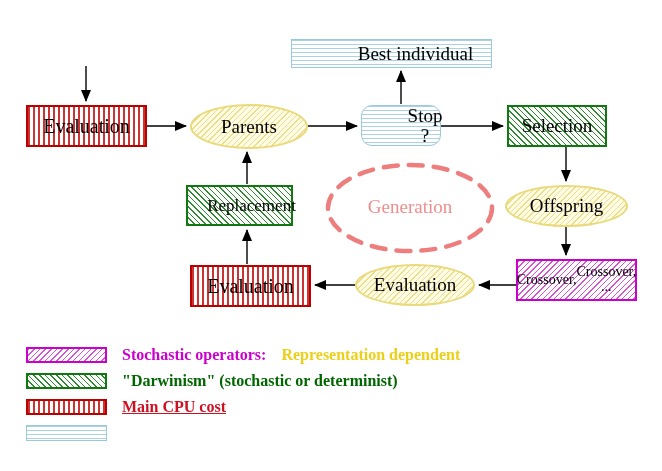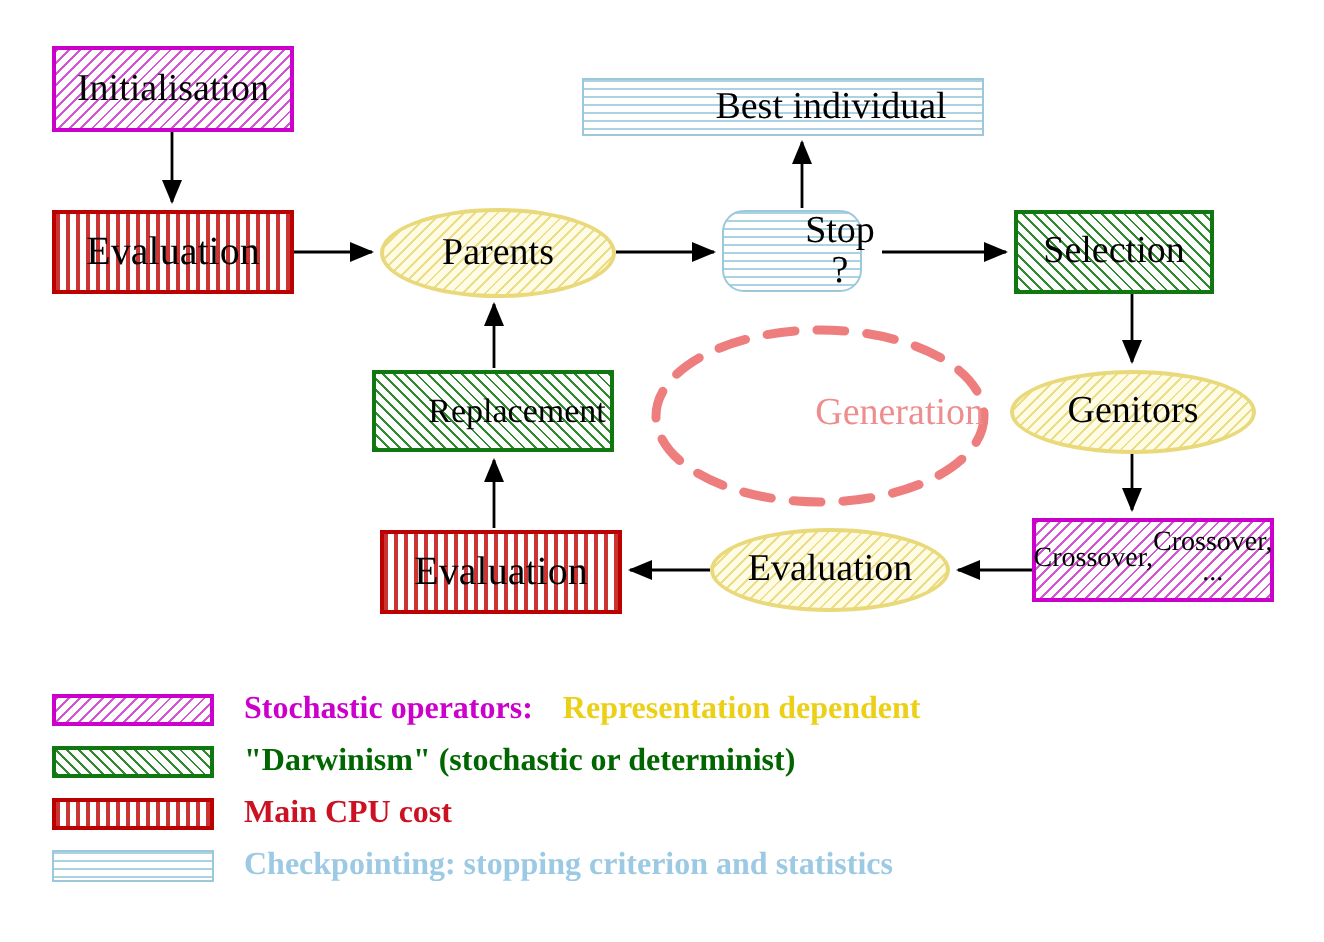--- a/index.html
+++ b/index.html
@@ -36,21 +36,21 @@
     border:1px solid var(--blue-border);
     background:repeating-linear-gradient(180deg, var(--blue-line) 0 1px, #fff 1px 4px);
     padding-left:48px;
   }
   .ellipse-yellow{
     border:2px solid var(--yellow-border); border-radius:50%;
     background:repeating-linear-gradient(135deg, var(--yellow-line) 0 1px, var(--yellow-bg) 1px 4px);
   }
   .rounded{border-radius:11px;}
   .gen-label{
-    position:absolute; left:328px; top:196px; width:164px; text-align:right;
+    position:absolute; left:328px; top:196px; width:164px; text-align:center;
     font-size:19px; color:var(--salmon-text);
   }
   .legend{position:absolute; left:0; top:338px; width:662px;}
   .legend-row{position:absolute; left:0; height:18px; display:flex; align-items:center;}
   .swatch{
     position:absolute; left:26px; width:81px; height:16px; box-sizing:border-box;
   }
   .legend-text{
     position:absolute; left:122px; font-size:16px; font-weight:bold; white-space:nowrap;
   }
@@ -76,65 +76,63 @@
       <line x1="441" y1="126" x2="503" y2="126" marker-end="url(#ah)"></line>
       <line x1="566" y1="147" x2="566" y2="181" marker-end="url(#ah)"></line>
       <line x1="566" y1="227" x2="566" y2="255" marker-end="url(#ah)"></line>
       <line x1="516" y1="285" x2="479" y2="285" marker-end="url(#ah)"></line>
       <line x1="355" y1="285" x2="315" y2="285" marker-end="url(#ah)"></line>
       <line x1="247" y1="264" x2="247" y2="230" marker-end="url(#ah)"></line>
       <line x1="247" y1="184" x2="247" y2="152" marker-end="url(#ah)"></line>
     </g>
   </svg>
 
-  <div class="node hatch-magenta" style="left:26px;top:23px;width:121px;height:43px;">Initialisation</div>
 
   <div class="node stripe-red" style="left:26px;top:105px;width:121px;height:42px;font-size:20px;">Evaluation</div>
 
   <div class="node ellipse-yellow" style="left:190px;top:104px;width:118px;height:45px;">Parents</div>
 
-  <div class="node stripe-blue rounded" style="left:361px;top:105px;width:70px;height:41px;">Stop ?</div>
+  <div class="node stripe-blue rounded" style="left:361px;top:105px;width:80px;height:41px;">Stop ?</div>
 
   <div class="node stripe-blue" style="left:291px;top:39px;width:201px;height:29px;">Best individual</div>
 
   <div class="node hatch-green" style="left:507px;top:105px;width:100px;height:42px;">Selection</div>
 
-  <div class="node ellipse-yellow" style="left:505px;top:185px;width:123px;height:42px;">Genitors</div>
+  <div class="node ellipse-yellow" style="left:505px;top:185px;width:123px;height:42px;">Offspring</div>
 
   <div class="node hatch-magenta" style="left:516px;top:259px;width:121px;height:42px;font-size:14px;">
     <span>Crossover,</span>
     <span>Crossover, ...</span>
   </div>
 
   <div class="node ellipse-yellow" style="left:355px;top:264px;width:120px;height:42px;">Evaluation</div>
 
   <div class="node stripe-red" style="left:190px;top:265px;width:121px;height:42px;font-size:20px;">Evaluation</div>
 
-  <div class="node hatch-green" style="left:186px;top:185px;width:121px;height:41px;font-size:17px;padding-left:24px;">Replacement</div>
+  <div class="node hatch-green" style="left:186px;top:185px;width:107px;height:41px;font-size:17px;padding-left:24px;">Replacement</div>
 
   <div class="gen-label">Generation</div>
 
   <div class="legend">
 
     <div class="legend-row" style="top:8px;width:559px;">
       <div class="swatch hatch-magenta" style="border-width:2px;"></div>
       <div class="legend-text">
         <span style="color:var(--magenta);">Stochastic operators:</span><span class="seg-gap" style="color:var(--yellow-text);">Representation dependent</span>
       </div>
     </div>
 
     <div class="legend-row" style="top:34px;width:662px;">
       <div class="swatch hatch-green" style="border-width:2px;"></div>
       <div class="legend-text" style="color:var(--green-text);">"Darwinism" (stochastic or determinist)</div>
     </div>
 
     <div class="legend-row" style="top:60px;width:662px;">
       <div class="swatch stripe-red" style="border-width:2px;"></div>
-      <div class="legend-text" style="color:var(--red-text);">Main CPU cost</div>
+      <div class="legend-text" style="color:var(--red-text);text-decoration:underline;">Main CPU cost</div>
     </div>
 
     <div class="legend-row" style="top:86px;width:662px;">
       <div class="swatch stripe-blue"></div>
-      <div class="legend-text" style="color:var(--blue-text);">Checkpointing: stopping criterion and statistics</div>
     </div>
 
   </div>
 </div>
 
 </body></html>

